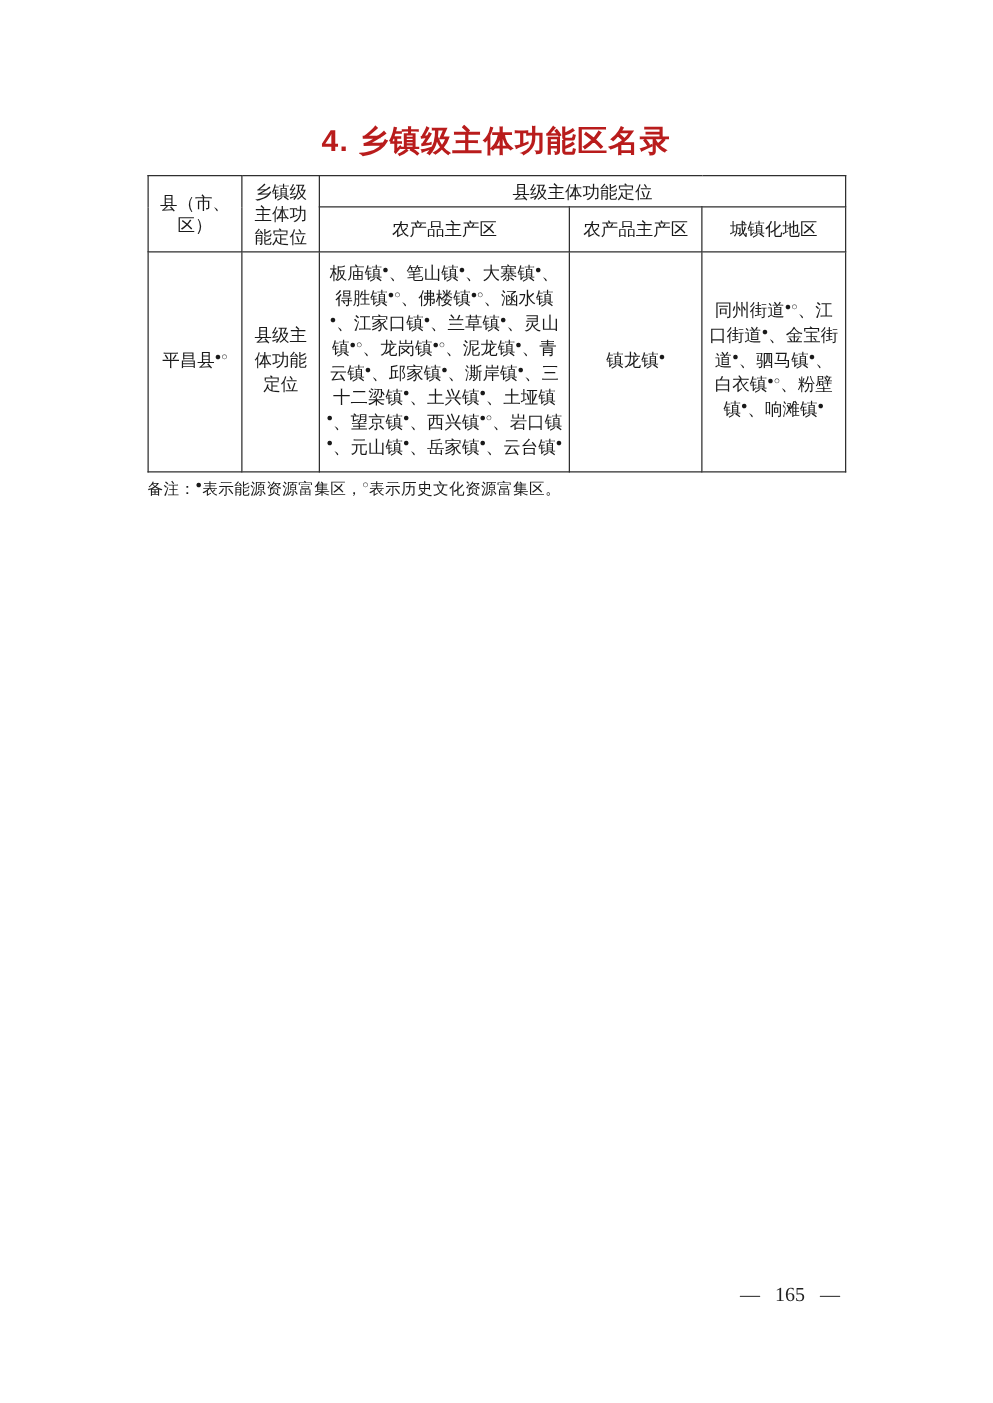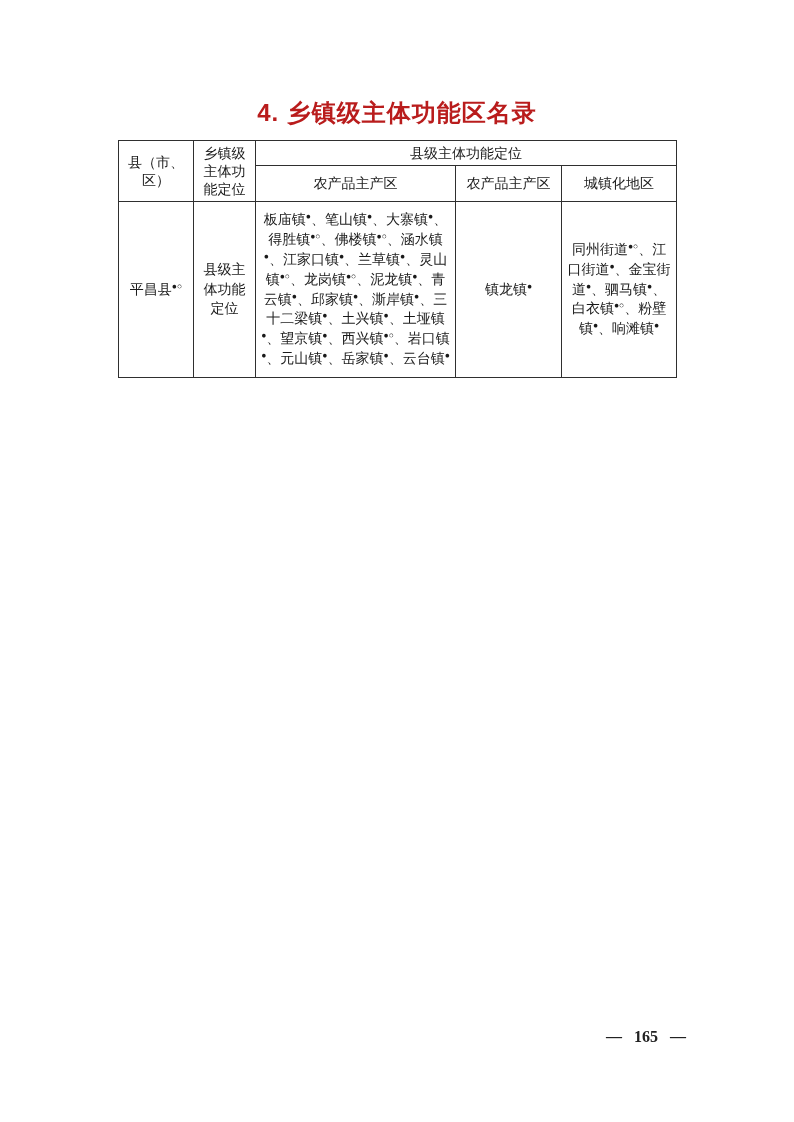--- a/index.html
+++ b/index.html
@@ -23,22 +23,22 @@
   .fz thead th {
     font-family:"Liberation Sans","DejaVu Sans",sans-serif;
     font-size:14px; line-height:1.3; padding:2px 3px;
   }
   tr.h1 th { height:25px; }
   tr.h2 th { height:36px; }
   .fz tbody td { font-size:14px; line-height:1.42; padding:3px 4px; height:176px;margin-top:16px; }
   sup.mk { font-size:8.5px; vertical-align:5px; line-height:0; }
   .footnote { font-size:12.5px; margin-top:5px; letter-spacing:0.3px; }
   .page-number {
-    position:absolute; top:1028px; right:108px;
-    font-size:16px; word-spacing:8px; color:#222;font-weight:bold;
+    position:absolute; top:1028px; right:122px;
+    font-size:16px; word-spacing:8px; color:#222;
   }
 </style>
 </head>
 <body>
 
 <div class="page">
   <div class="doc">
 
     <h1 class="title">4. 乡镇级主体功能区名录</h1>
 
@@ -66,16 +66,17 @@
         <tr>
           <td>平昌县<sup class="mk">●</sup><sup class="mk">○</sup></td>
           <td>县级主体功能定位</td>
           <td>板庙镇<sup class="mk">●</sup>、笔山镇<sup class="mk">●</sup>、大寨镇<sup class="mk">●</sup>、得胜镇<sup class="mk">●</sup><sup class="mk">○</sup>、佛楼镇<sup class="mk">●</sup><sup class="mk">○</sup>、涵水镇<sup class="mk">●</sup>、江家口镇<sup class="mk">●</sup>、兰草镇<sup class="mk">●</sup>、灵山镇<sup class="mk">●</sup><sup class="mk">○</sup>、龙岗镇<sup class="mk">●</sup><sup class="mk">○</sup>、泥龙镇<sup class="mk">●</sup>、青云镇<sup class="mk">●</sup>、邱家镇<sup class="mk">●</sup>、澌岸镇<sup class="mk">●</sup>、三十二梁镇<sup class="mk">●</sup>、土兴镇<sup class="mk">●</sup>、土垭镇<sup class="mk">●</sup>、望京镇<sup class="mk">●</sup>、西兴镇<sup class="mk">●</sup><sup class="mk">○</sup>、岩口镇<sup class="mk">●</sup>、元山镇<sup class="mk">●</sup>、岳家镇<sup class="mk">●</sup>、云台镇<sup class="mk">●</sup></td>
           <td>镇龙镇<sup class="mk">●</sup></td>
           <td>同州街道<sup class="mk">●</sup><sup class="mk">○</sup>、江口街道<sup class="mk">●</sup>、金宝街道<sup class="mk">●</sup>、驷马镇<sup class="mk">●</sup>、白衣镇<sup class="mk">●</sup><sup class="mk">○</sup>、粉壁镇<sup class="mk">●</sup>、响滩镇<sup class="mk">●</sup></td>
         </tr>
       </tbody>
     </table>
 
+    <p class="footnote">备注：<sup class="mk">●</sup>表示能源资源富集区，<sup class="mk">○</sup>表示历史文化资源富集区。</p>
   </div>
 
   <div class="page-number">— 165 —</div>
 </div>
 
 </body></html>

